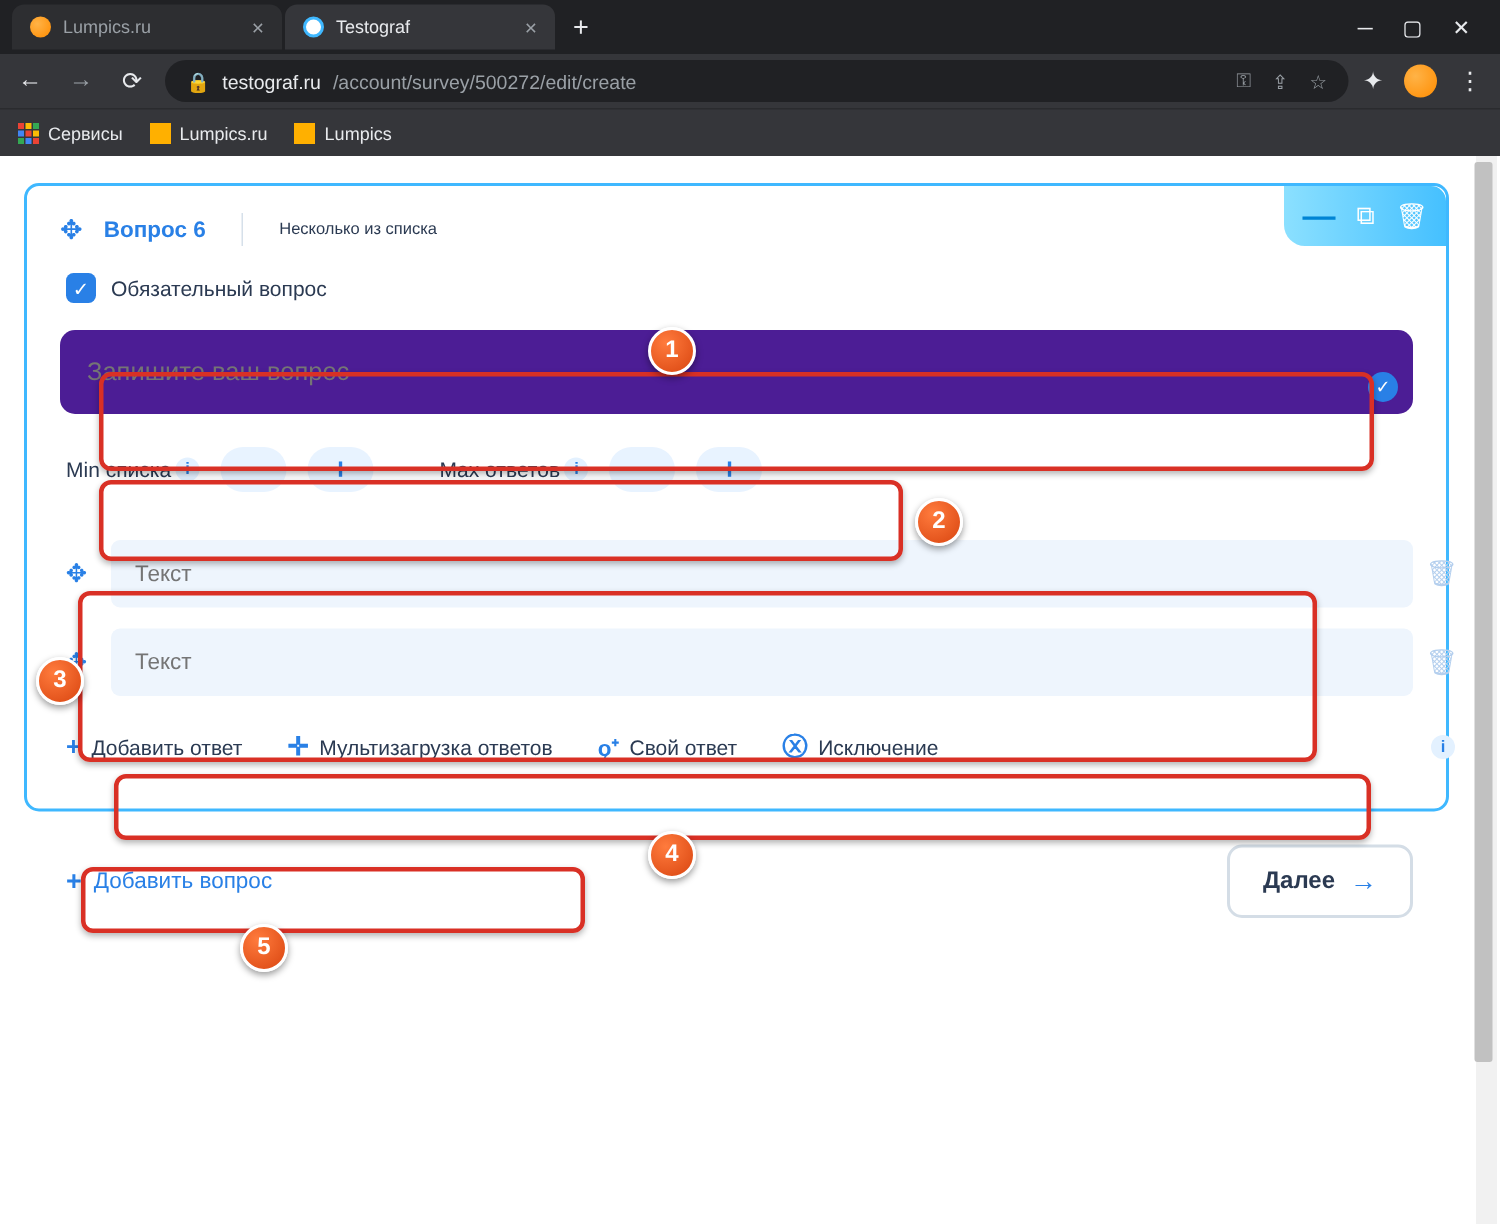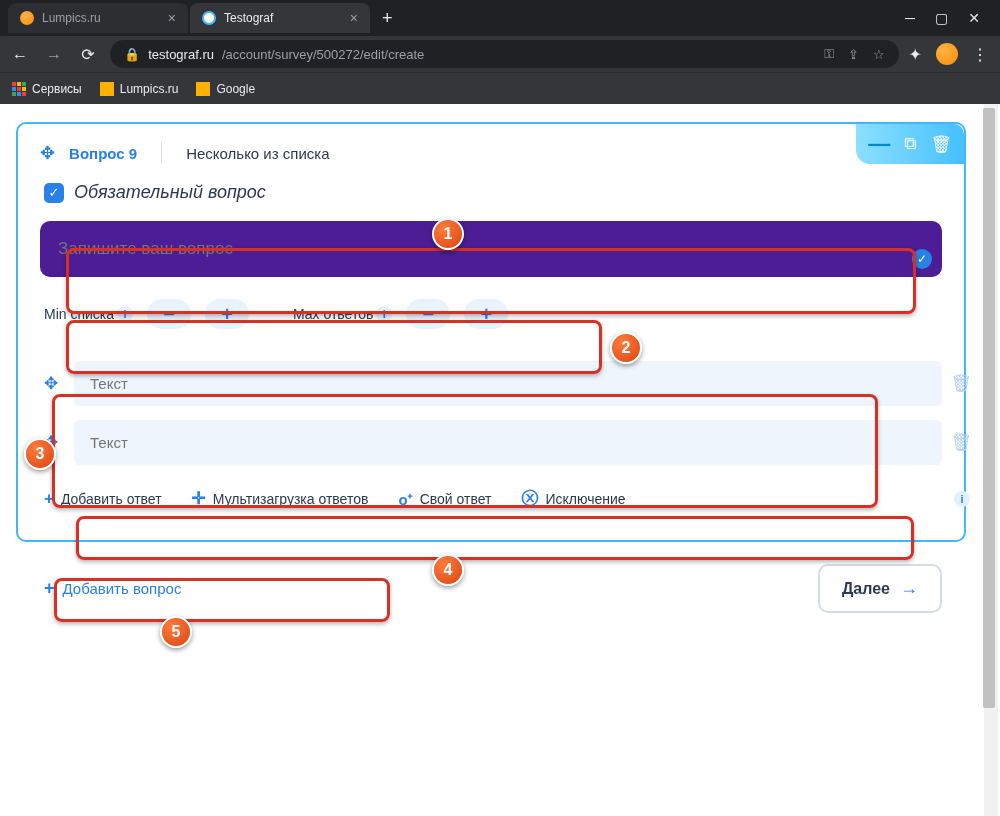--- a/index.html
+++ b/index.html
@@ -34,28 +34,28 @@
 .page { background: #fff; padding: 18px 16px; height: calc(816px - 104px); position: relative; overflow: hidden; }
 .scroll-track { position: absolute; right: 2px; top: 0; width: 14px; height: 100%; background: #f1f1f1; }
 .scroll-thumb { position: absolute; right: 3px; width: 12px; background: #c1c1c1; border-radius: 2px; }
 
 .question-card { border: 2px solid #3fb8ff; border-radius: 10px; padding: 18px 22px 22px; background: #fff; position: relative; margin-right: 18px; }
 
 .q-header { display: flex; align-items: center; gap: 14px; margin-bottom: 18px; position: relative; }
 .move-icon { color: #2980e6; font-size: 18px; }
 .q-title { color: #2980e6; font-weight: 600; font-size: 15px; }
 .q-divider { width: 1px; height: 22px; background: #d6e0ea; margin: 0 10px; }
-.q-type { color: #2b3a52; font-size: 15px; }
+.q-type { color: #2b3a52; font-size: 11px; }
 .q-actions { position: absolute; right: -22px; top: -18px; display: flex; align-items: center; background: linear-gradient(90deg, #8be0ff, #45c0ff); border-radius: 0 10px 0 14px; height: 40px; padding: 0 12px; gap: 14px; }
 .q-actions span { color: #fff; font-size: 17px; }
 .q-actions .minim { color: #0084d4; font-weight: bold; font-size: 22px; }
 
 .checkbox-row { display: flex; align-items: center; gap: 10px; margin-bottom: 18px; padding-left: 4px; }
 .chk { width: 20px; height: 20px; background: #2980e6; border-radius: 5px; display: flex; align-items: center; justify-content: center; color: #fff; font-size: 13px; }
-.chk-label { color: #2b3a52; font-size: 18px; font-style: italic; }
+.chk-label { color: #2b3a52; font-size: 14px; }
 
 .question-input-wrap { position: relative; margin-bottom: 14px; }
 .question-input { width: 100%; background: #4c1d95; border: none; border-radius: 10px; padding: 18px 18px; font-size: 17px; color: #7c8aa0; }
 .input-check { position: absolute; right: 10px; bottom: 8px; width: 20px; height: 20px; background: #2980e6; border-radius: 50%; display: flex; align-items: center; justify-content: center; color: #fff; font-size: 12px; }
 
 .minmax-row { display: flex; align-items: center; gap: 14px; padding: 8px 4px; }
 .mm-label { color: #2b3a52; font-size: 14px; position: relative; }
 .info-badge { display: inline-flex; width: 16px; height: 16px; background: #e3f1ff; color: #2980e6; border-radius: 50%; font-size: 11px; align-items: center; justify-content: center; margin-left: 3px; font-weight: bold; vertical-align: top; }
 .pill-btn { width: 44px; height: 30px; background: #e8f3ff; border-radius: 16px; display: flex; align-items: center; justify-content: center; color: #2980e6; font-size: 20px; font-weight: bold; }
 
@@ -141,31 +141,31 @@
           <span style="background:#ea4335"></span>
       </span>
       <span>Сервисы</span>
     </div>
     <div class="bookmark">
       <span class="bm-icon" style="background:#ffb000;"></span>
       <span>Lumpics.ru</span>
     </div>
     <div class="bookmark">
       <span class="bm-icon" style="background:#ffb000;"></span>
-      <span>Google</span>
+      <span>Lumpics</span>
     </div>
   </div>
 </div>
 
 <div class="page">
 
   <div class="question-card">
     <div class="q-header">
       <span class="move-icon">✥</span>
-      <span class="q-title">Вопрос 9</span>
+      <span class="q-title">Вопрос 6</span>
       <span class="q-divider"></span>
       <span class="q-type">Несколько из списка</span>
       <div class="q-actions">
         <span class="minim">—</span>
         <span>⧉</span>
         <span>🗑</span>
       </div>
     </div>
 
     <div class="checkbox-row">

